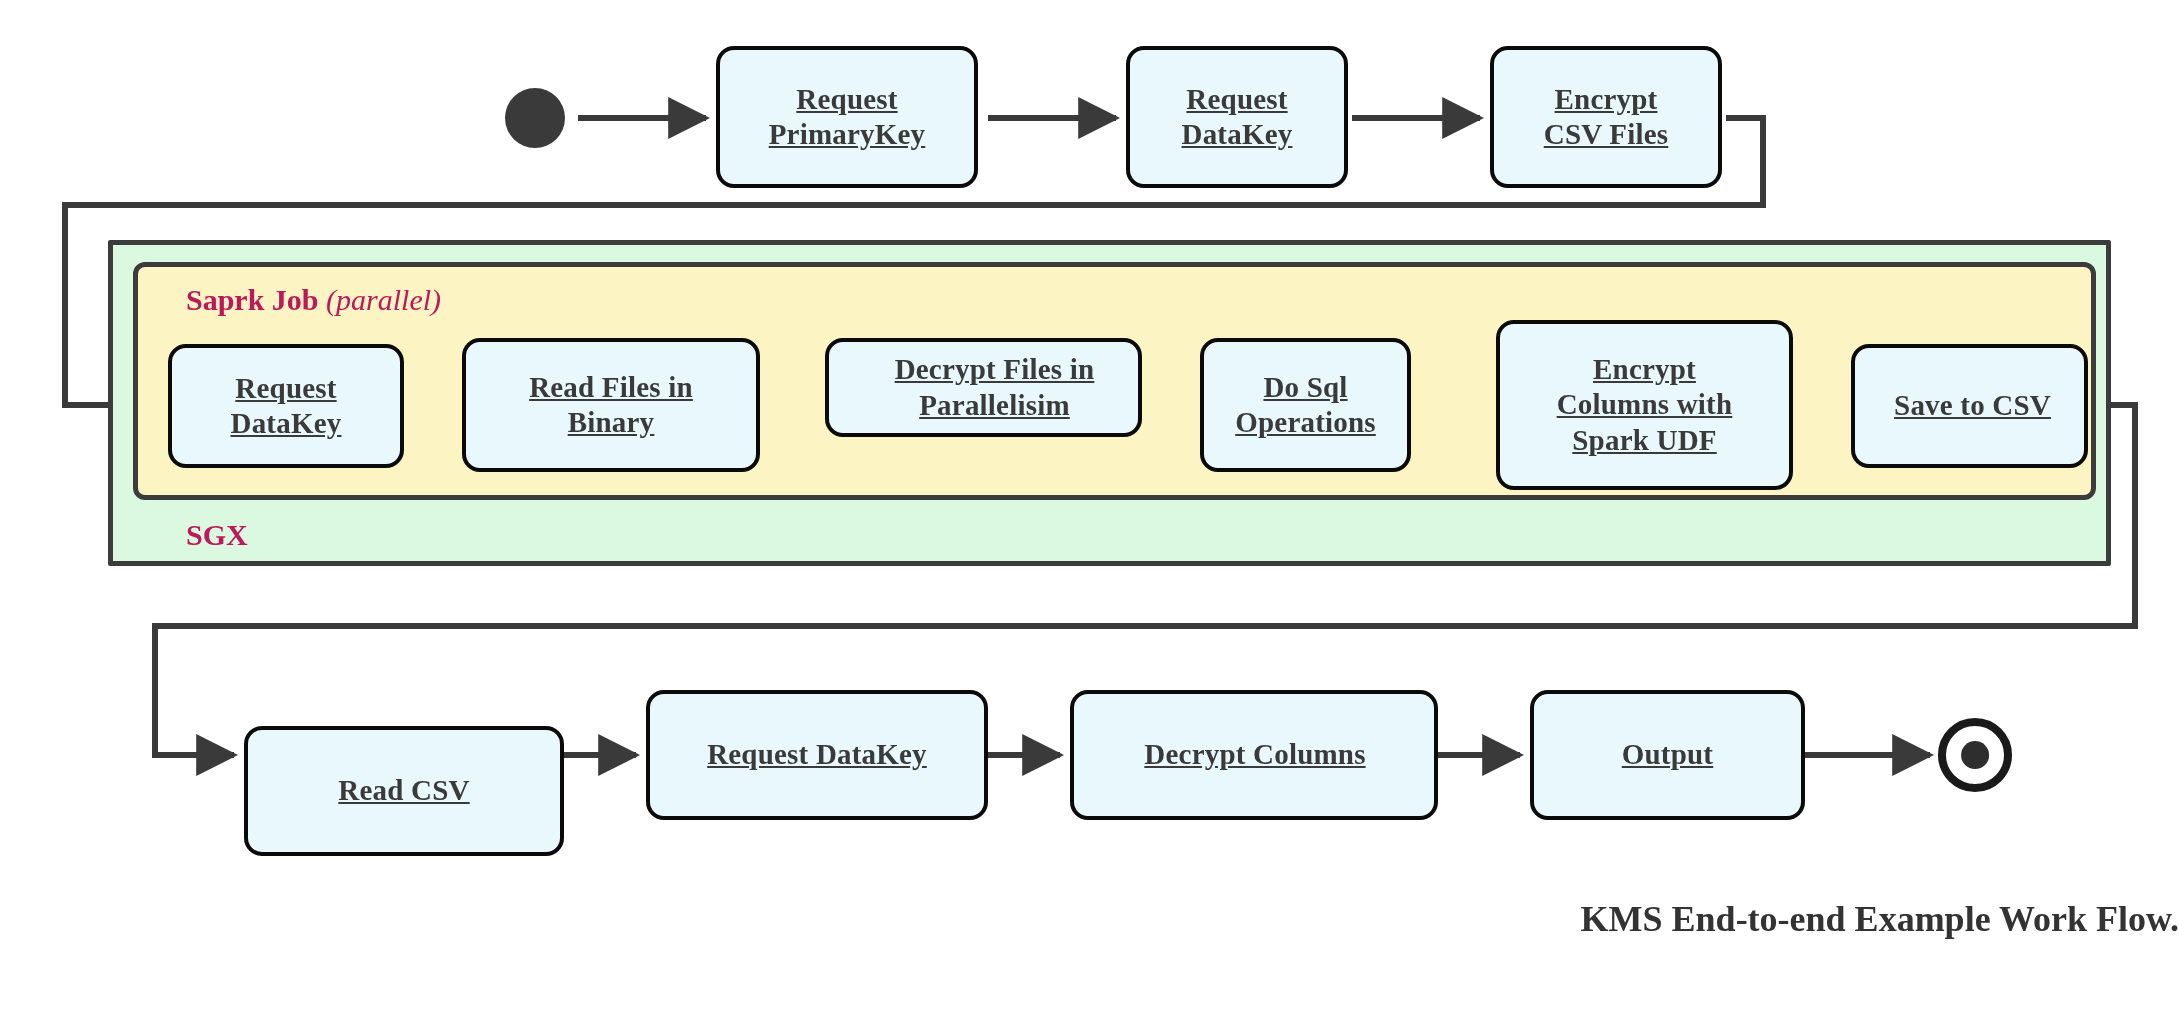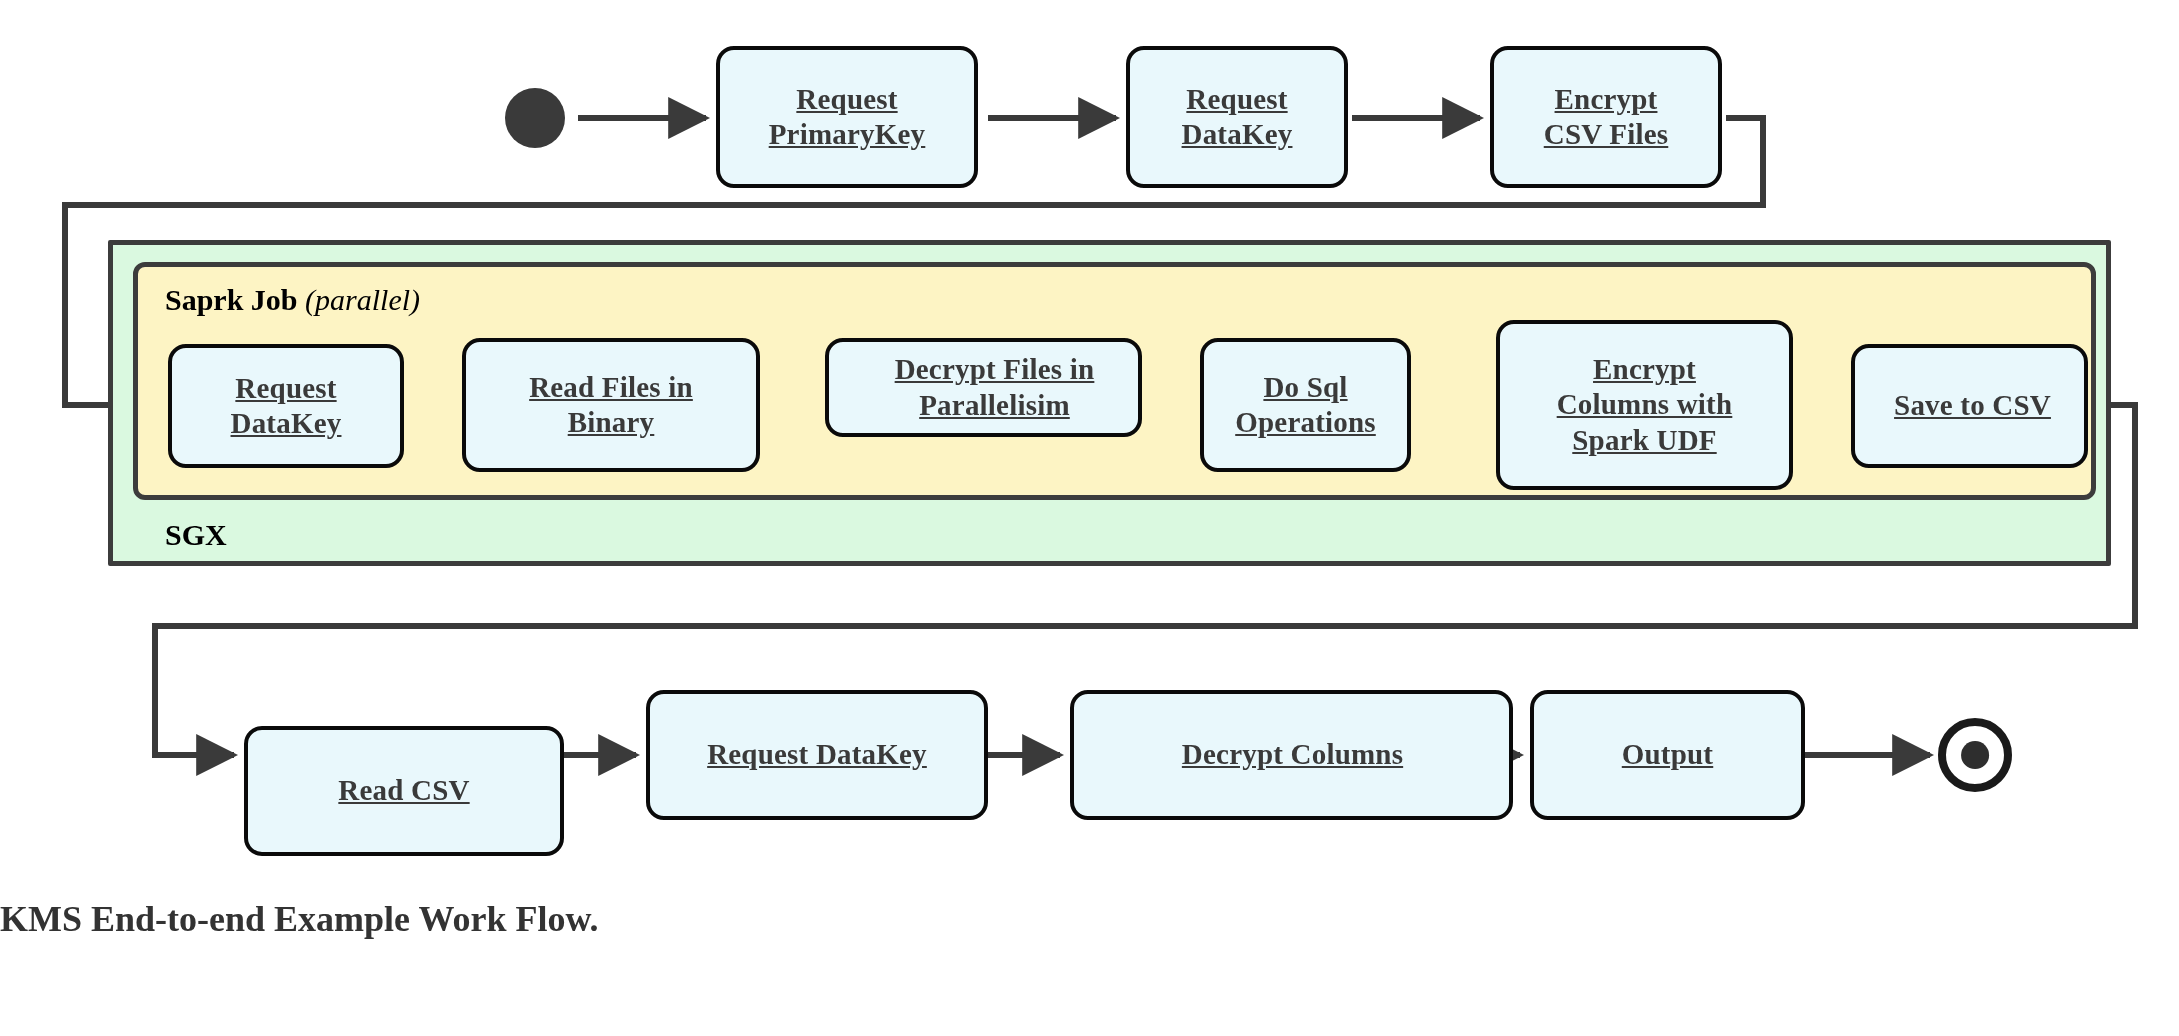--- a/index.html
+++ b/index.html
@@ -60,31 +60,32 @@
   }
   .spark-box {
     background: #fdf4c4;
     border: 5px solid #3c3c3c;
     border-radius: 12px;
   }
   .group-label {
     position: absolute;
     font-weight: bold;
     font-size: 30px;
-    color: #000000;
+    color: #be185d;
     white-space: nowrap;
+    margin-left: 21px;
   }
   .group-label .italic {
     font-style: italic;
     font-weight: normal;
   }
   .caption {
     position: absolute;
     width: 100%;
-    text-align: left;
+    text-align: right;
     font-weight: bold;
     font-size: 36px;
     color: #333333;
   }
   .start-dot {
     position: absolute;
     background: #3a3a3a;
     border-radius: 50%;
   }
   .end-ring {
@@ -202,21 +203,21 @@
   </div>
 
   <div class="node" style="left:244px; top:690px; width:320px; height:130px;margin-top:36px;">
     <span class="label">Read CSV</span>
   </div>
 
   <div class="node" style="left:646px; top:690px; width:342px; height:130px;">
     <span class="label">Request DataKey</span>
   </div>
 
-  <div class="node" style="left:1070px; top:690px; width:443px; height:130px;padding-left:8px;">
+  <div class="node" style="left:1070px; top:690px; width:368px; height:130px;padding-left:8px;">
     <span class="label">Decrypt Columns</span>
   </div>
 
   <div class="node" style="left:1530px; top:690px; width:275px; height:130px;justify-content:center;">
     <span class="label">Output</span>
   </div>
 
   <div class="end-ring" style="left:1938px; top:718px; width:74px; height:74px;">
     <span class="inner"></span>
   </div>

